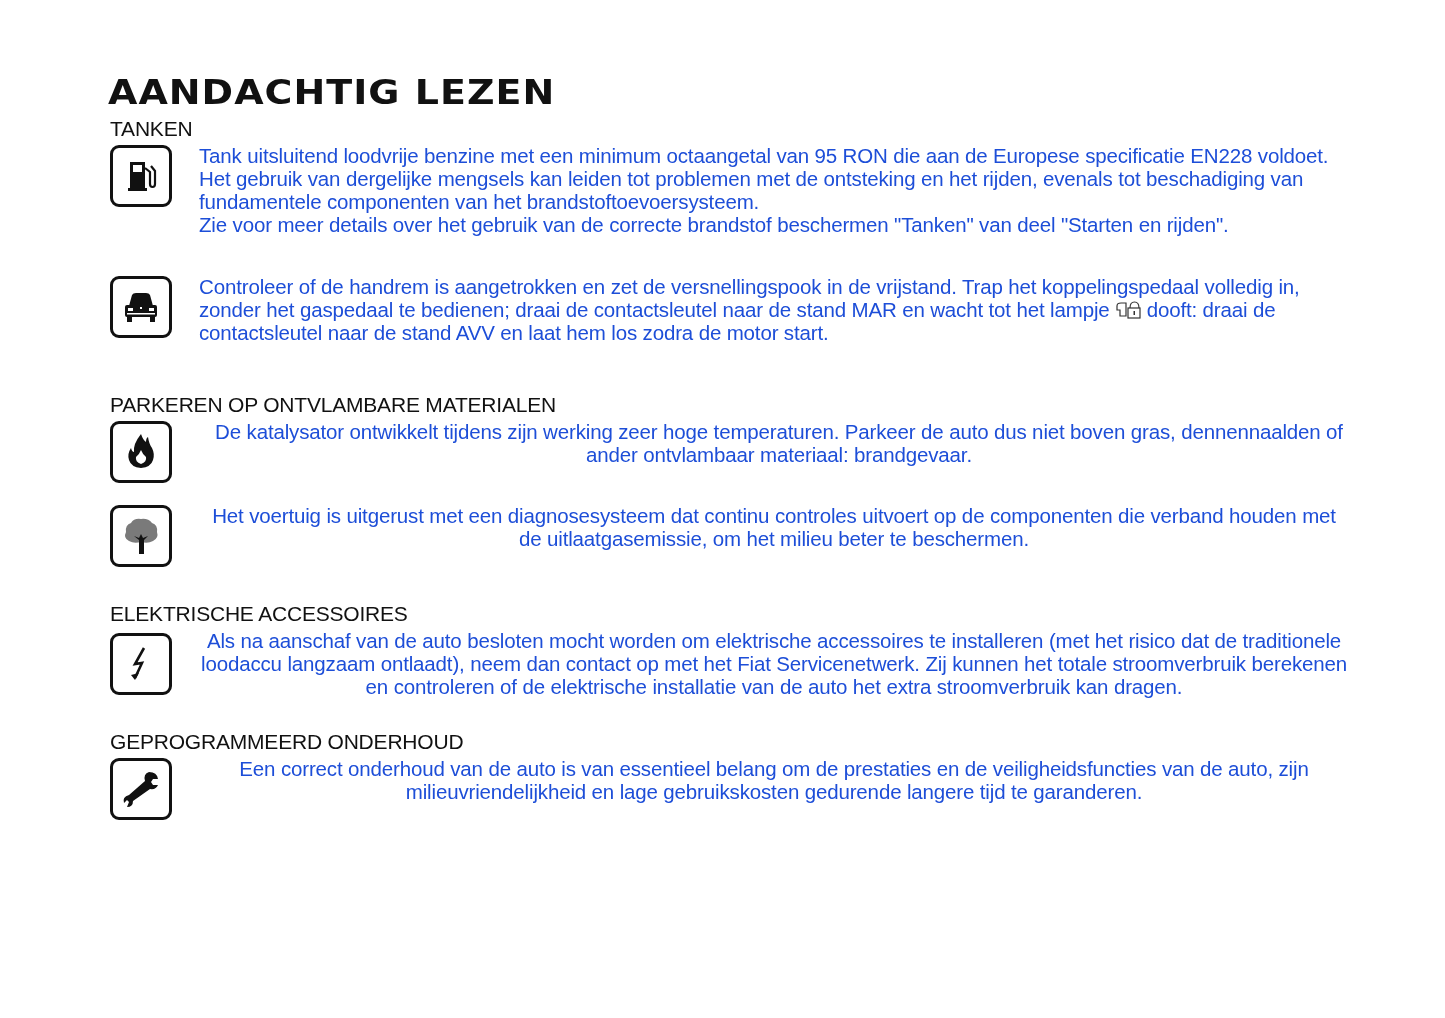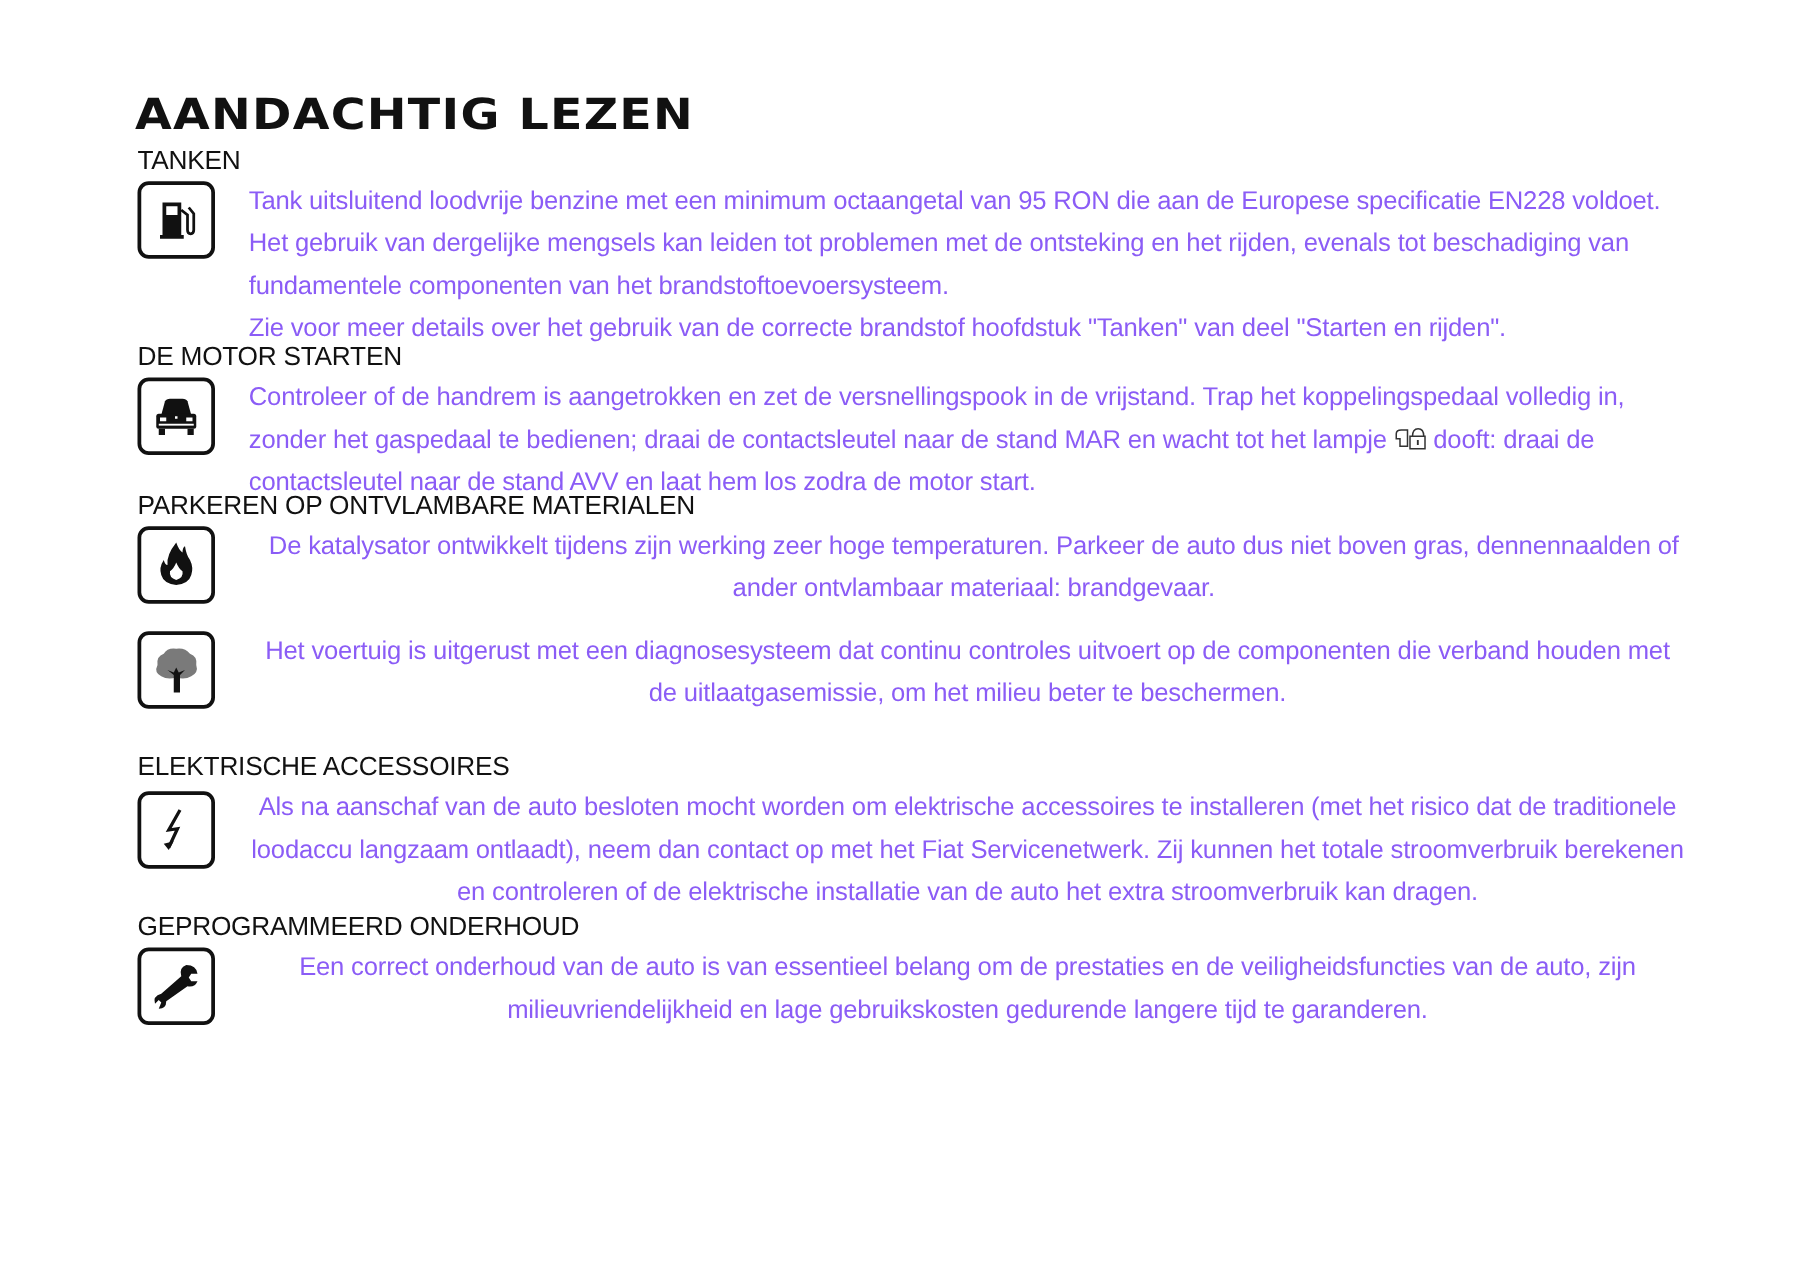--- a/index.html
+++ b/index.html
@@ -3,21 +3,21 @@
 <meta charset="utf-8">
 <style>
   html, body { margin:0; padding:0; background:#ffffff; }
   body { width:1445px; height:1018px; position:relative; overflow:hidden; color:#1a1a1a; font-family:"Liberation Sans", sans-serif; }
   .title { position:absolute; left:108px; top:72px; font-family:"DejaVu Sans", sans-serif; font-weight:bold; font-size:38px; letter-spacing:1px; transform:scaleY(0.9); transform-origin:left top; color:#111; margin:0; }
   .section { position:absolute; left:110px; width:1260px; }
   .sec-head { font-size:21px; font-weight:normal; margin:0; line-height:26px; color:#111; letter-spacing:-0.2px; }
   .sec-body { display:flex; align-items:flex-start; margin-top:2px; }
   .icon-box { width:62px; height:62px; border:3.5px solid #111; border-radius:9px; box-sizing:border-box; flex:0 0 auto; display:flex; align-items:center; justify-content:center; margin-top:1px; }
   .icon-box svg { width:44px; height:44px; }
-  .text { margin-left:27px; font-size:20.5px; line-height:34px; color:#8b5cf6; letter-spacing:-0.15px; }
+  .text { margin-left:27px; font-size:20.5px; line-height:23px; color:#1d4ed8; letter-spacing:-0.15px; }
   .text p { margin:0; }
   .lamp { display:inline-block; width:26px; height:20px; vertical-align:-3px; }
 </style>
 </head>
 <body>
 
 <h1 class="title">AANDACHTIG LEZEN</h1>
 
 <div class="section" style="top:116px;">
   <h2 class="sec-head">TANKEN</h2>
@@ -25,27 +25,26 @@
     <div class="icon-box">
       <svg viewBox="0 0 44 44">
         <rect x="11" y="8" width="15" height="27" fill="#111"></rect>
         <rect x="14" y="11" width="9" height="7" fill="#fff"></rect>
         <rect x="9" y="34" width="19" height="3" fill="#111"></rect>
         <path d="M26 14 L31 18 L31 30 Q31 33 33.5 33 Q36 33 36 30 L36 17 L32 12" fill="none" stroke="#111" stroke-width="2.2"></path>
       </svg>
     </div>
     <div class="text" style="width:1140px;">
       <p>Tank uitsluitend loodvrije benzine met een minimum octaangetal van 95 RON die aan de Europese specificatie EN228 voldoet. Het gebruik van dergelijke mengsels kan leiden tot problemen met de ontsteking en het rijden, evenals tot beschadiging van fundamentele componenten van het brandstoftoevoersysteem.</p>
-      <p>Zie voor meer details over het gebruik van de correcte brandstof hoofdstuk "Tanken" van deel "Starten en rijden".</p>
+      <p>Zie voor meer details over het gebruik van de correcte brandstof beschermen "Tanken" van deel "Starten en rijden".</p>
     </div>
   </div>
 </div>
 
 <div class="section" style="top:273px;">
-  <h2 class="sec-head">DE MOTOR STARTEN</h2>
   <div class="sec-body">
     <div class="icon-box">
       <svg viewBox="0 0 44 44">
         <path d="M10 21 L13 10 Q14 8 17 8 L27 8 Q30 8 31 10 L34 21 Z" fill="#111"></path>
         <rect x="6" y="20" width="32" height="12" rx="2" fill="#111"></rect>
         <rect x="9" y="23" width="5" height="3" fill="#fff"></rect>
         <rect x="30" y="23" width="5" height="3" fill="#fff"></rect>
         <rect x="8" y="28" width="28" height="1.5" fill="#fff"></rect>
         <rect x="21" y="22" width="2" height="2" fill="#fff"></rect>
         <rect x="8" y="32" width="5" height="5" fill="#111"></rect>

